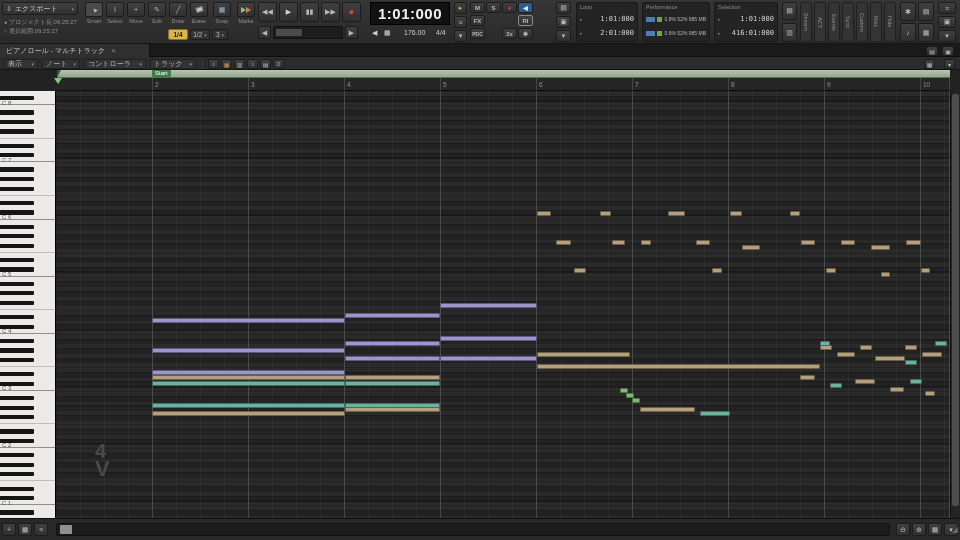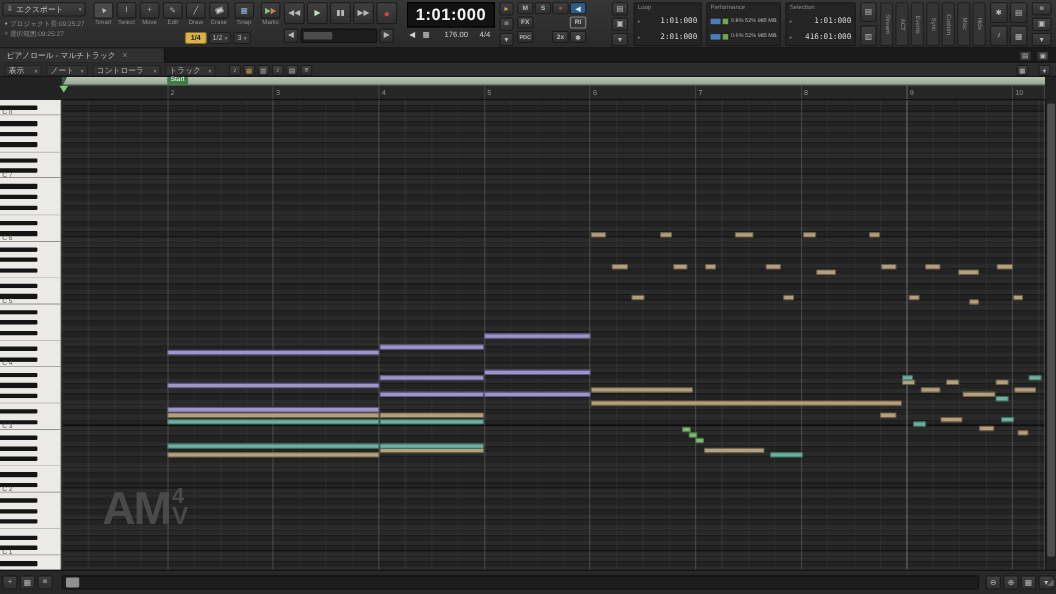--- a/index.html
+++ b/index.html
@@ -480,21 +480,20 @@
         <div class="krow kb" style="top: 404.761px;"></div>
         <div class="krow kw koct" style="top: 409.523px;">
           <span class="klabel">C 1</span>
         </div>
         <div class="krow kw" style="top: 414.285px;"></div>
         <div class="krow kb" style="top: 419.047px;"></div>
         <div class="krow kw" style="top: 423.809px;"></div>
       </div>
     <div id="note-grid">
       <div id="watermark">
-        <span class="wm-main">AM</span>
         <span class="wm-stack">
           <span class="wm-sup">4</span>
           <span class="wm-sub">V</span>
         </span>
       </div>
     <div class="note n-tan" style="left: 480px; top: 120px; width: 14px;"></div>
         <div class="note n-tan" style="left: 543px; top: 120px; width: 11px;"></div>
         <div class="note n-tan" style="left: 611px; top: 120px; width: 17px;"></div>
         <div class="note n-tan" style="left: 673px; top: 120px; width: 12px;"></div>
         <div class="note n-tan" style="left: 733px; top: 120px; width: 10px;"></div>

